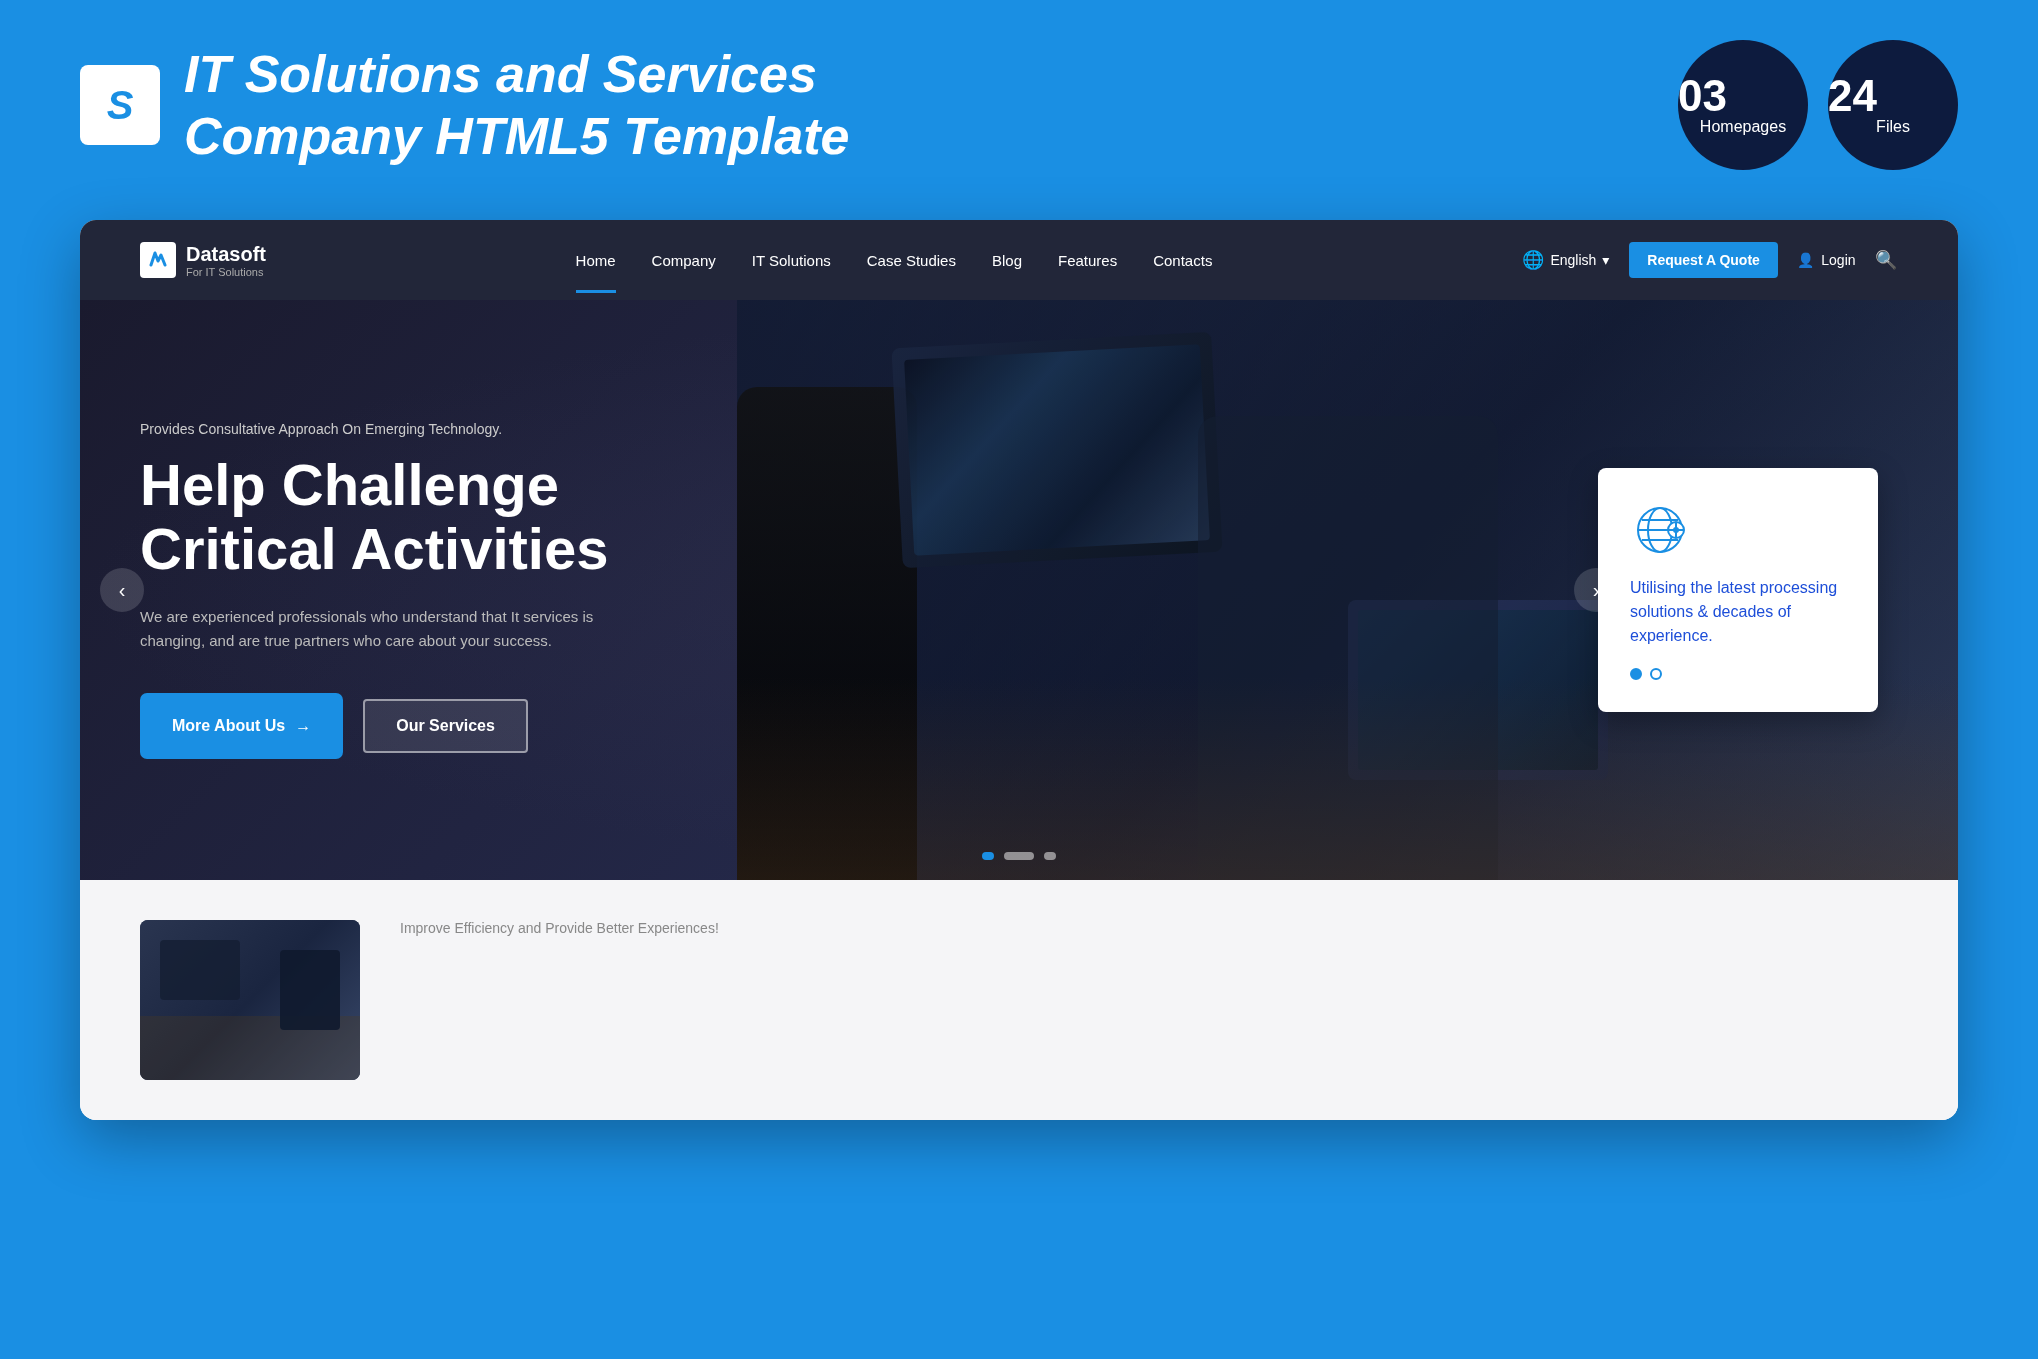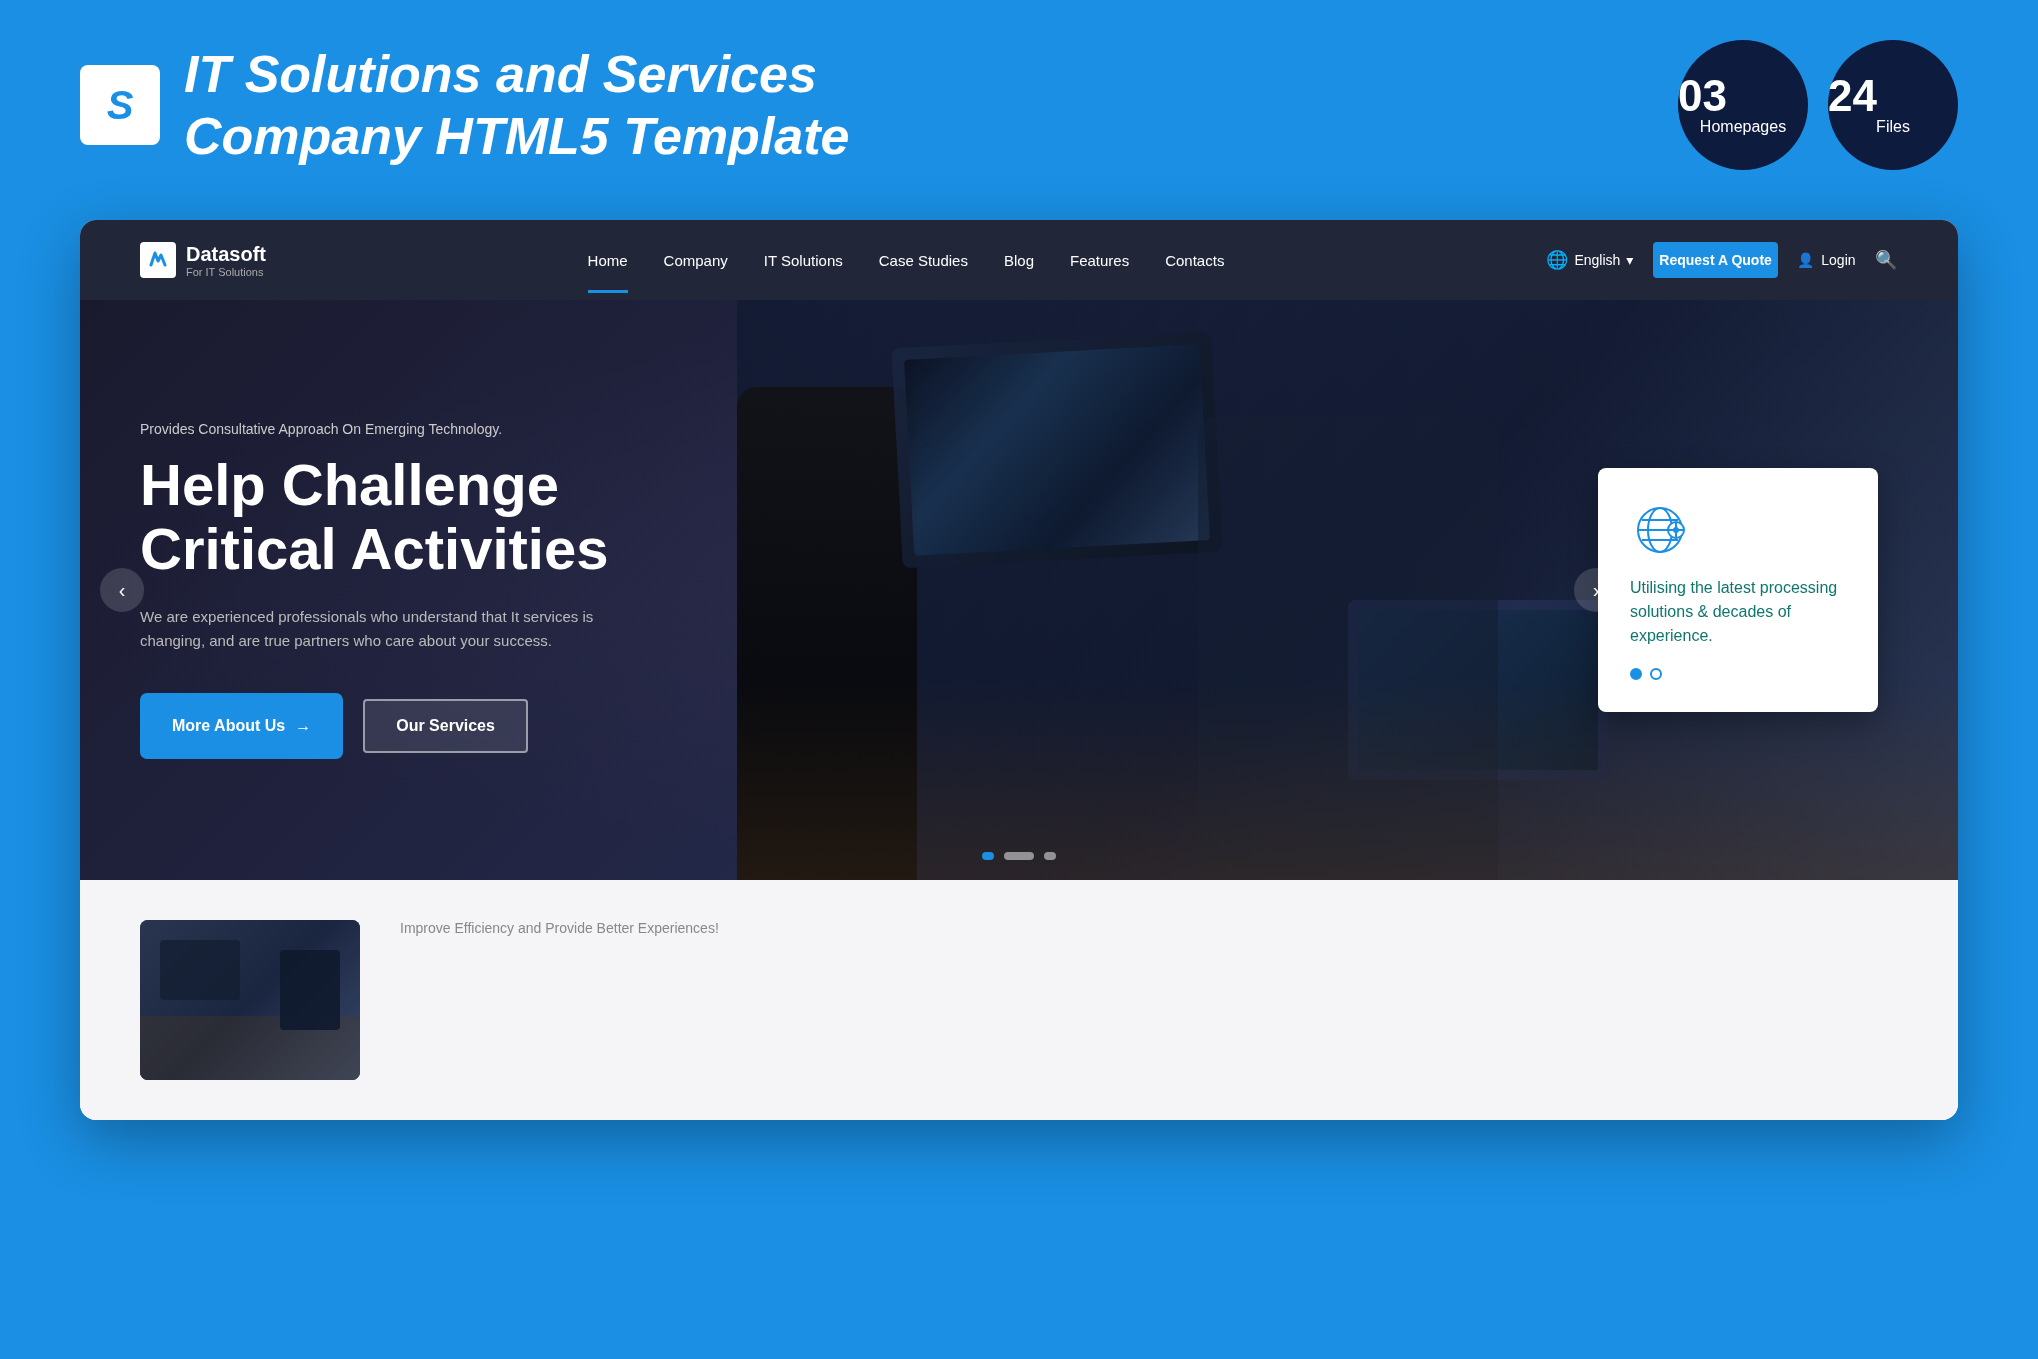--- a/index.html
+++ b/index.html
@@ -177,21 +177,21 @@
     }
 
     .globe-icon {
       font-size: 18px;
     }
 
     .request-btn {
       background: #1a8fe3;
       color: white;
       border: none;
-      padding: 10px 6px;
+      padding: 10px 18px;
       border-radius: 4px;
       font-size: 14px;
       cursor: pointer;
       font-weight: 600;
     }
 
     .login-btn {
       color: white;
       background: none;
       border: none;
@@ -308,21 +308,21 @@
     }
 
     .info-card-icon {
       width: 60px;
       height: 60px;
       margin-bottom: 16px;
     }
 
     .info-card-text {
       font-size: 16px;
-      color: #0f766e;
+      color: #1d4ed8;
       line-height: 1.5;
       margin-bottom: 20px;
     }
 
     .info-card-dots {
       display: flex;
       gap: 8px;
     }
 
     .dot {

